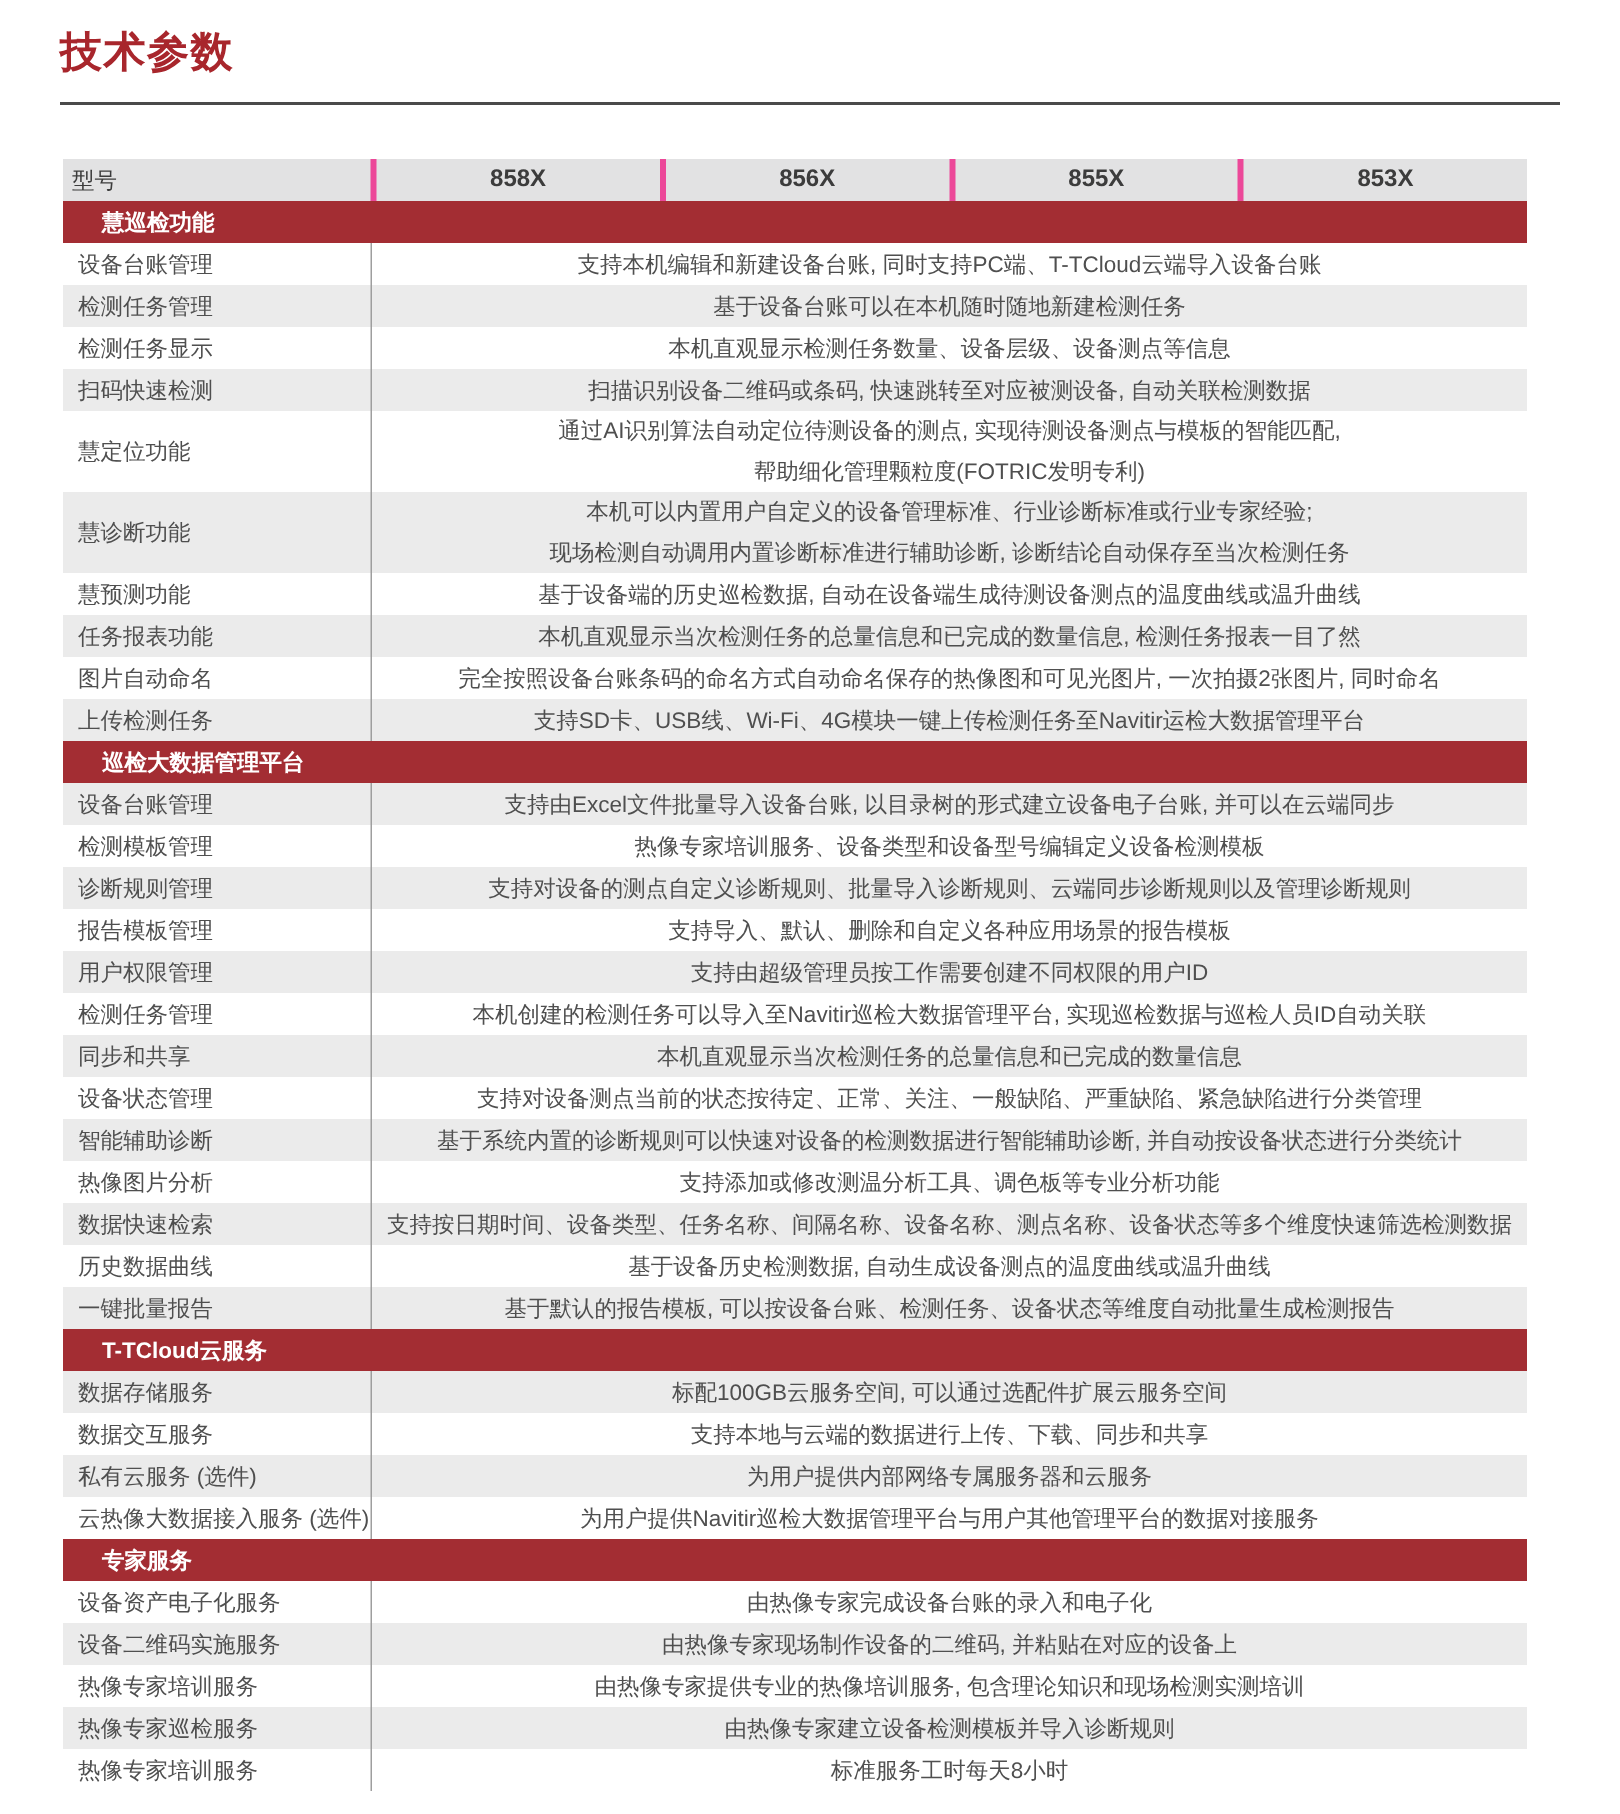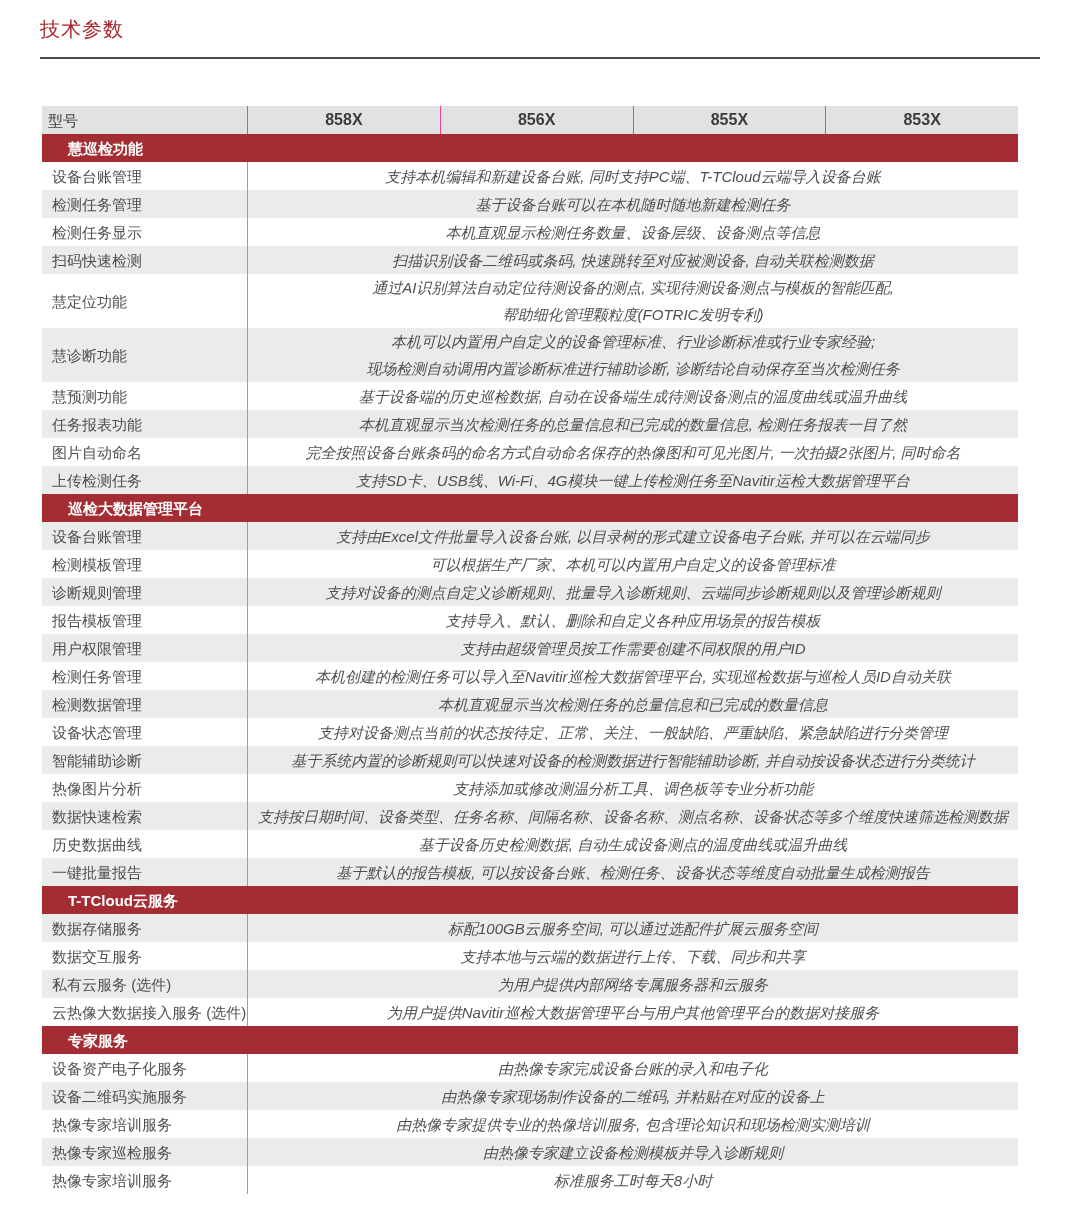--- a/index.html
+++ b/index.html
@@ -7,21 +7,21 @@
     width:1080px;height:1209px;background:#ffffff;
     font-family:"Liberation Sans","DejaVu Sans",sans-serif;
     color:var(--text,#4F4F4F);
     -webkit-font-smoothing:antialiased;
     overflow:hidden;
   }
   .page{position:relative;width:1080px;height:1209px;}
 
   .page-title{
     margin:16px 0 0 40px;
-    font-size:20px;font-weight:normal;letter-spacing:1px;
+    font-size:28px;font-weight:bold;letter-spacing:1px;
     color:var(--title-red,#A8262C);
   }
   .title-rule{
     margin:14px 0 0 40px;width:1000px;height:0;
     border-top:2px solid var(--rule,#4A4A4A);
   }
 
   .spec-table{
     position:absolute;left:42px;top:90px;width:976px;
     font-size:15px;line-height:1;
@@ -33,21 +33,21 @@
     background:var(--header-bg,#E2E2E3);
     color:#3C3C3C;
   }
   .header-label{
     width:205px;flex:0 0 205px;display:flex;align-items:center;
     padding-left:6px;box-sizing:border-box;
   }
   .hcell{
     flex:1;display:flex;align-items:center;justify-content:center;
     font-weight:bold;font-size:16px;
-    border-left:1px solid #ec4899;
+    border-left:4px solid #ec4899;
   }
 
   
   .section-bar{
     height:28px;display:flex;align-items:center;
     background:var(--red,#A32D33);color:#ffffff;
     font-weight:bold;padding-left:26px;box-sizing:border-box;
   }
 
   
@@ -55,21 +55,21 @@
   .row.gray{background:var(--gray-row,#EBEBEB);}
   .rlabel{
     width:205px;flex:0 0 205px;display:flex;align-items:center;
     padding-left:10px;box-sizing:border-box;
     color:var(--text,#4F4F4F);
   }
   .rvalue{
     flex:1;display:flex;flex-direction:column;justify-content:center;
     text-align:center;
     border-left:1px solid var(--divider,#9E9E9E);
-    padding:0 6px;box-sizing:border-box;font-style:italic;
+    padding:0 6px;box-sizing:border-box;
   }
   .line{line-height:27px;}
 </style>
 </head>
 <body>
 
 <div class="page">
   <div class="page-title">技术参数</div>
   <div class="title-rule"></div>
 
@@ -149,21 +149,21 @@
         <div class="section-bar">巡检大数据管理平台</div>
         <div class="row gray">
           <div class="rlabel">设备台账管理</div>
           <div class="rvalue">
             <div class="line">支持由Excel文件批量导入设备台账, 以目录树的形式建立设备电子台账, 并可以在云端同步</div>
           </div>
         </div>
         <div class="row">
           <div class="rlabel">检测模板管理</div>
           <div class="rvalue">
-            <div class="line">可以根据生产厂家、本机可以内置用户自定义的设备管理标准</div>
+            <div class="line">热像专家培训服务、设备类型和设备型号编辑定义设备检测模板</div>
           </div>
         </div>
         <div class="row gray">
           <div class="rlabel">诊断规则管理</div>
           <div class="rvalue">
             <div class="line">支持对设备的测点自定义诊断规则、批量导入诊断规则、云端同步诊断规则以及管理诊断规则</div>
           </div>
         </div>
         <div class="row">
           <div class="rlabel">报告模板管理</div>
@@ -177,21 +177,21 @@
             <div class="line">支持由超级管理员按工作需要创建不同权限的用户ID</div>
           </div>
         </div>
         <div class="row">
           <div class="rlabel">检测任务管理</div>
           <div class="rvalue">
             <div class="line">本机创建的检测任务可以导入至Navitir巡检大数据管理平台, 实现巡检数据与巡检人员ID自动关联</div>
           </div>
         </div>
         <div class="row gray">
-          <div class="rlabel">检测数据管理</div>
+          <div class="rlabel">同步和共享</div>
           <div class="rvalue">
             <div class="line">本机直观显示当次检测任务的总量信息和已完成的数量信息</div>
           </div>
         </div>
         <div class="row">
           <div class="rlabel">设备状态管理</div>
           <div class="rvalue">
             <div class="line">支持对设备测点当前的状态按待定、正常、关注、一般缺陷、严重缺陷、紧急缺陷进行分类管理</div>
           </div>
         </div>

